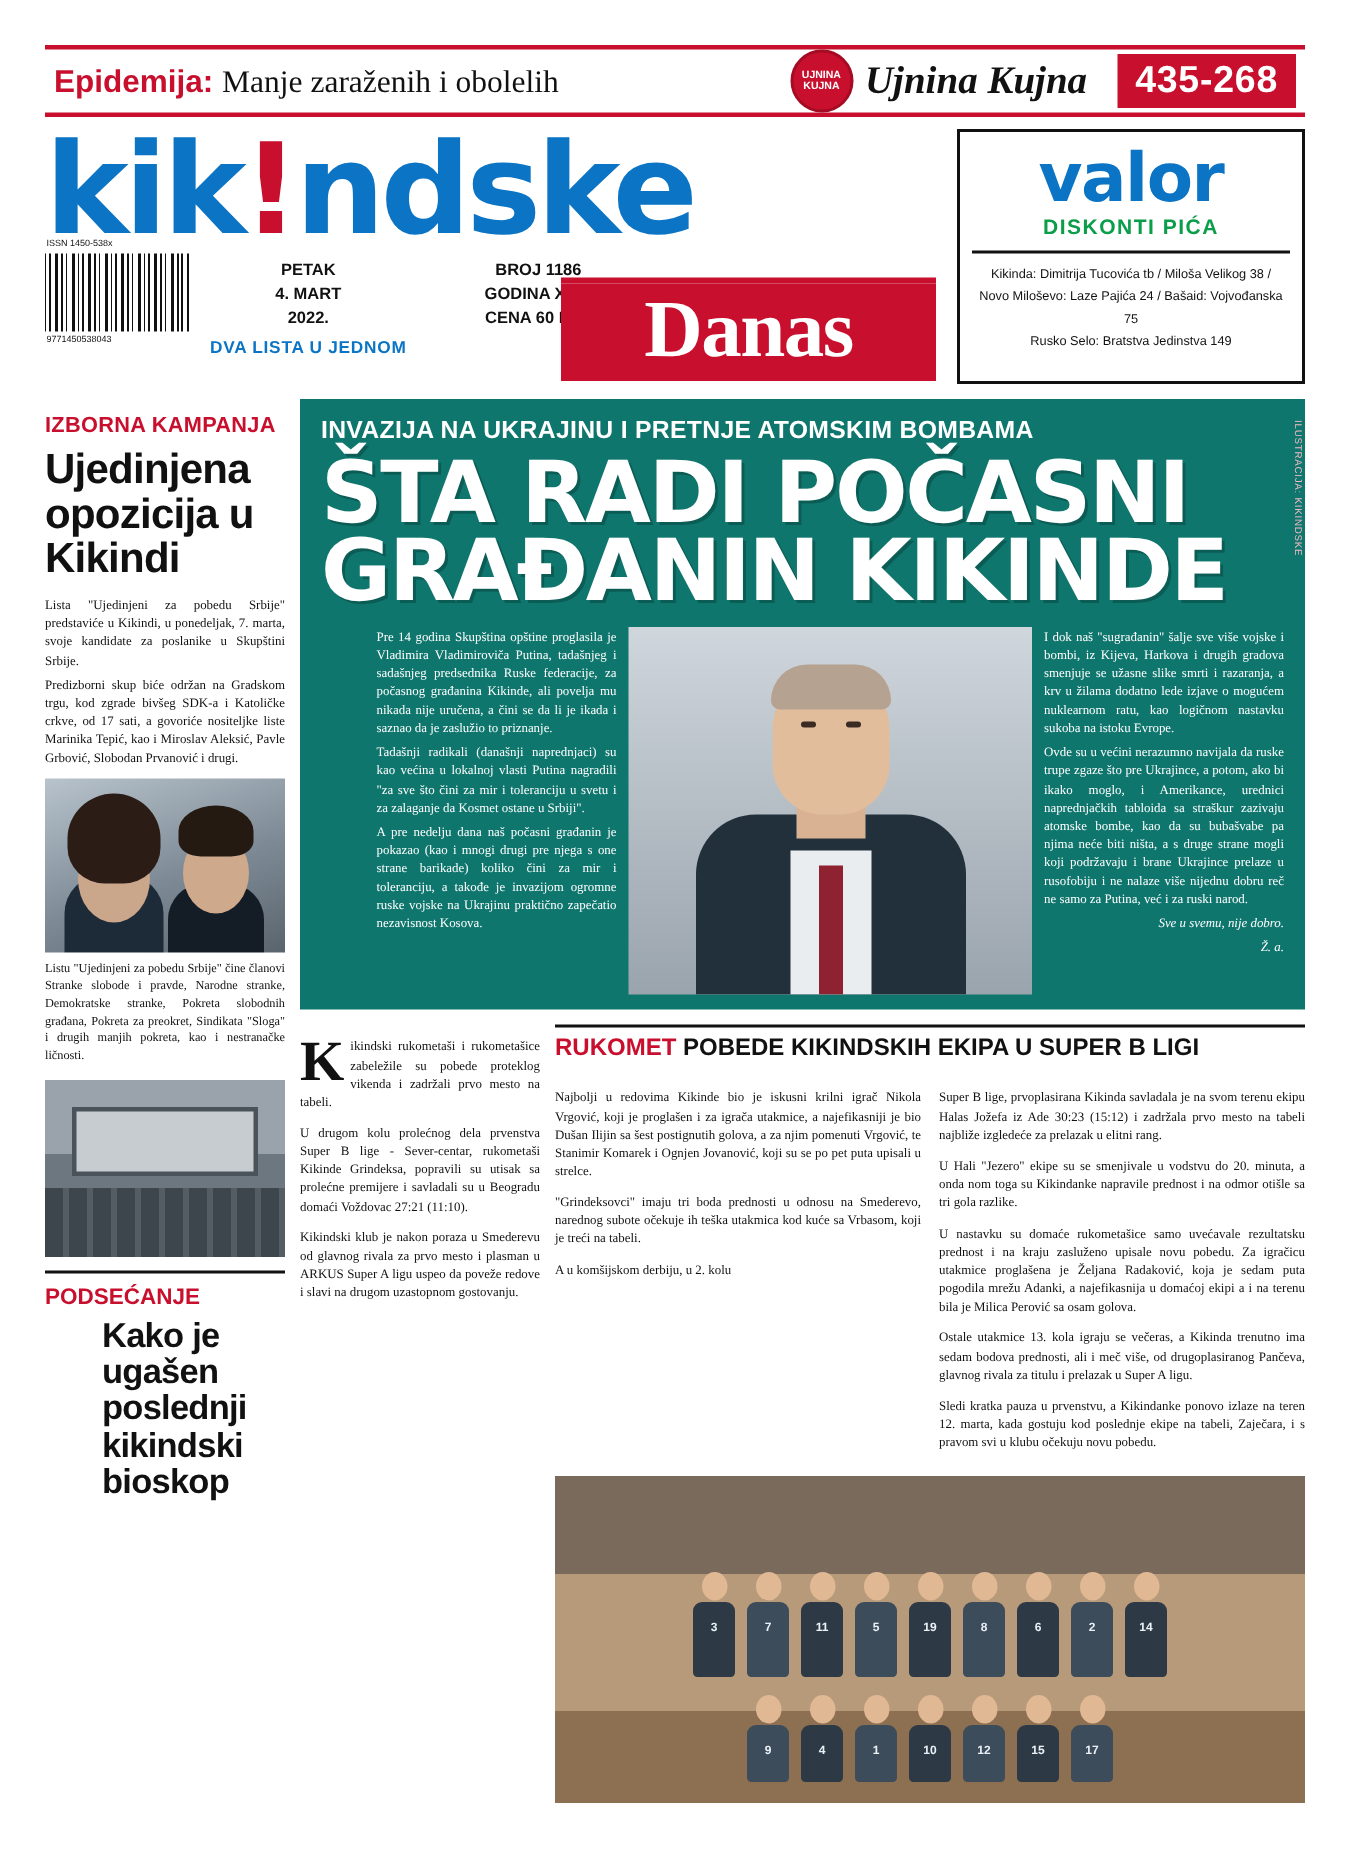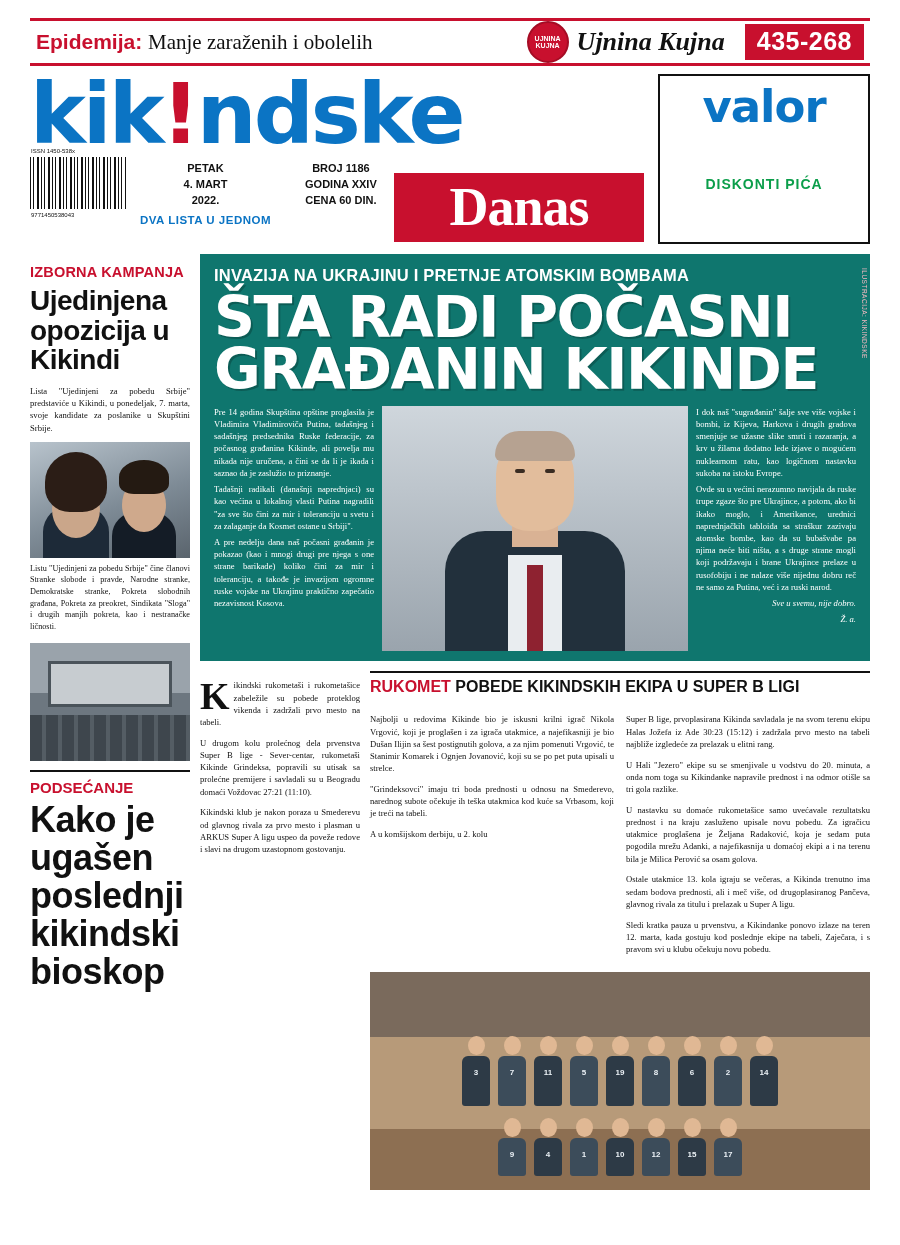--- a/index.html
+++ b/index.html
@@ -9,21 +9,21 @@
     height: 1245px;
     background: #ffffff;
     font-family: "Liberation Sans", sans-serif;
     color: #111;
     overflow: hidden;
   }
   .page {
     position: relative;
     width: 900px;
     height: 1245px;
-    padding: 18px 30px 10px 30px;
+    padding: 30px 30px 10px 30px;
     background: #fff;
   }
 
   
   .topstrip {
     display: flex;
     align-items: center;
     border-top: 3px solid #c8102e;
     border-bottom: 3px solid #c8102e;
     height: 48px;
@@ -111,43 +111,42 @@
     color: #111;
     padding-top: 2px;
   }
   .issue-block .sub {
     color: #0b74c4;
     font-size: 11.5px;
     letter-spacing: 0.5px;
     margin-top: 3px;
   }
   .issue-col { text-align: center; }
-  .info-cols { display: flex; gap: 34px; padding-top: 2px; }
+  .info-cols { display: flex; gap: 52px; padding-top: 2px; }
   .danas-wrap {
     position: absolute;
     right: 0; bottom: 2px;
     width: 250px;
   }
   .danas-bar { height: 4px; background: #c8102e; }
   .danas-txt {
     background: #c8102e; color: #fff;
     font-family: "Liberation Serif", serif;
     font-size: 54px; font-weight: bold;
     text-align: center; line-height: 1.05;
     padding: 2px 0 6px 0;
     letter-spacing: -1px;
   }
   .mast-right {
-    width: 212px;
+    width: 232px;
     border: 2px solid #111;
     margin-left: 14px;
     padding: 8px 8px 6px 8px;
     display: flex;
     flex-direction: column;
-    gap: 45px;
   }
   .valor-logo {
     text-align: center;
     color: #0b74c4;
     font-size: 45px;
     font-weight: bold;
     letter-spacing: -1px;
     line-height: 1;
     font-family: "DejaVu Sans", sans-serif;
   }
@@ -249,25 +248,26 @@
   .cin-screen { position:absolute; left: 18px; top: 18px; width: 124px; height: 46px; background:#c7ccd0; border: 3px solid #4a535a;}
   .cin-seats { position:absolute; left:0; bottom:0; width:100%; height:46px; background: repeating-linear-gradient(90deg,#3e464d 0 12px,#545d64 12px 16px);}
   .sec-rule { height: 2px; background: #111; margin: 9px 0 0 0; }
   .podsecanje {
     color: #c8102e;
     font-size: 15px;
     font-weight: bold;
     margin-top: 7px;
   }
   .cinema-head {
-    font-size: 36px;
+    font-size: 23px;
     font-weight: bold;
     line-height: 1.06;
     margin-top: 5px;
     letter-spacing: -0.5px;
+    margin-left: 38px;
   }
 
   
   .leadbox {
     background: #0f766e;
     color: #fff;
     padding: 12px 14px 10px 14px;
     position: relative;
   }
   .lead-kicker {
@@ -289,20 +289,21 @@
     right: 2px; top: 14px;
     font-size: 6.5px;
     color: #f3b9c2;
     writing-mode: vertical-rl;
     letter-spacing: 0.5px;
   }
   .lead-content {
     display: flex;
     gap: 8px;
     margin-top: 10px;
+    margin-left: 37px;
   }
   .lead-col { width: 160px; }
   .putin-photo {
     flex: 1;
     height: 245px;
     background: linear-gradient(to bottom,#cfd6dc,#9aa4ad);
     position: relative;
     overflow: hidden;
   }
   .pt-suit { position:absolute; left: 50%; transform: translateX(-50%); bottom: 0; width: 180px; height: 120px; background:#22303c; border-radius: 40px 40px 0 0;}
@@ -443,20 +444,21 @@
 
   <div class="main">
 
     <div class="col-left">
 
       <div class="kicker-red">IZBORNA KAMPANJA</div>
       <div class="lead-head">Ujedinjena opozicija u Kikindi</div>
 
       <div class="body-text lead-body">
         <p>Lista "Ujedinjeni za pobedu Srbije" predstaviće u Kikindi, u ponedeljak, 7. marta, svoje kandidate za poslanike u Skupštini Srbije.</p>
+        <p>Predizborni skup biće održan na Gradskom trgu, kod zgrade bivšeg SDK-a i Katoličke crkve, od 17 sati, a govoriće nositeljke liste Marinika Tepić, kao i Miroslav Aleksić, Pavle Grbović, Slobodan Prvanović i drugi.</p>
       </div>
 
       <div class="photo-people">
         <div class="ph1b"></div>
         <div class="ph-face ph1"></div>
         <div class="ph1h"></div>
         <div class="ph2b"></div>
         <div class="ph-face ph2"></div>
         <div class="ph2h"></div>
       </div>

